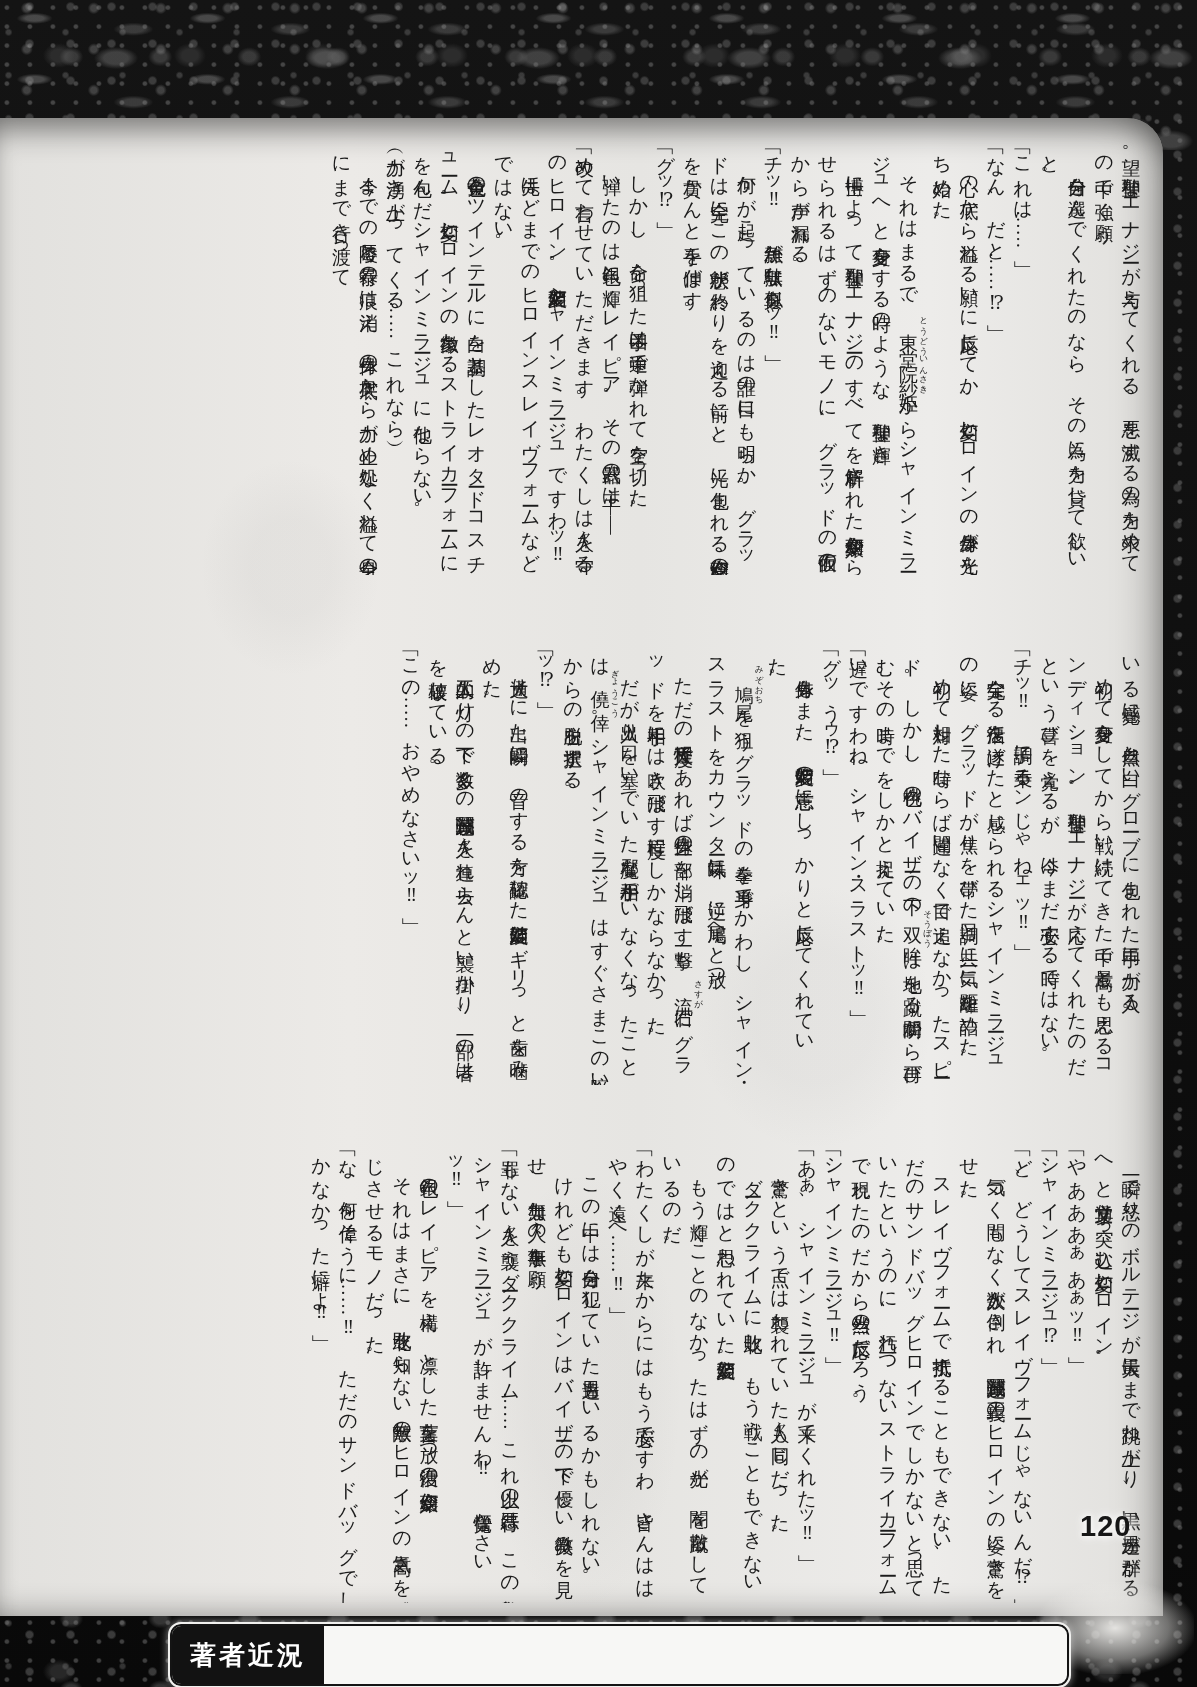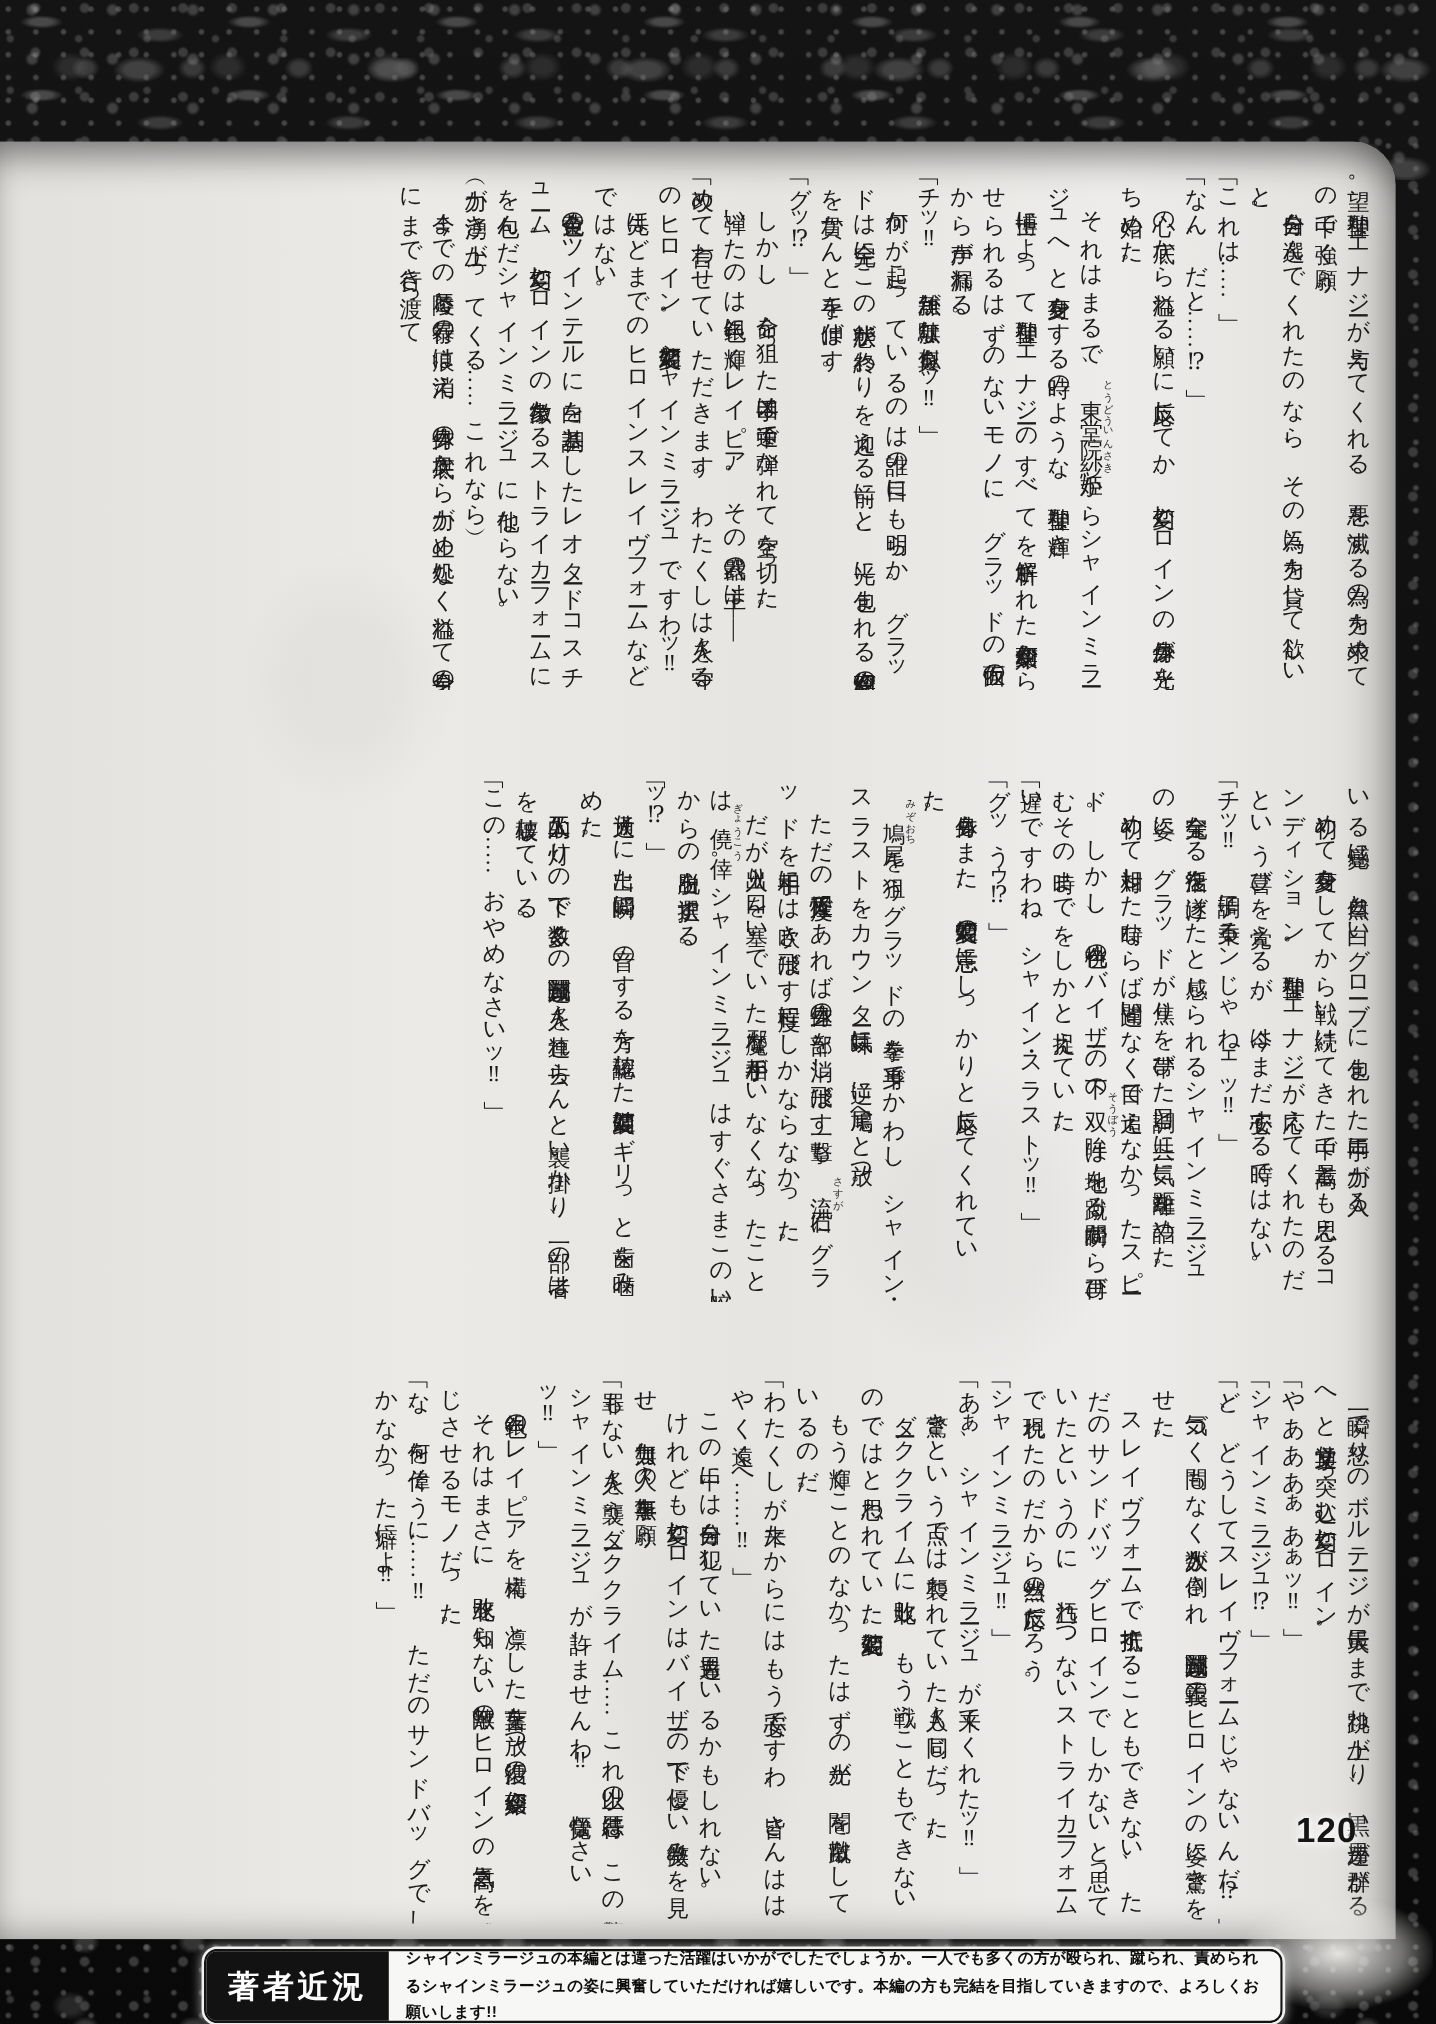--- a/index.html
+++ b/index.html
@@ -148,15 +148,14 @@
         <p>　それはまさに、敗北を知らない無敵のヒロインの気高さを感じさせるモノだった。</p>
         <p>「な、何を偉そうに……‼　ただのサンドバッグでしかなかった癖によ‼」</p>
       </section>
   </div>
 
   <div class="footer-halo"></div>
   <div class="page-number">120</div>
 
   <div class="footer-bar">
     <div class="footer-label">著者近況</div>
-    <div class="footer-text">シャインミラージュの本編とは違った活躍はいかがでしたでしょうか。一人でも多くの方が殴られ、蹴られ、責められるシャインミラージュの姿に興奮していただければ嬉しいです。本編の方も完結を目指していきますので、よろしくお願いします!!</div>
   </div>
 </div>
 
 </body></html>

